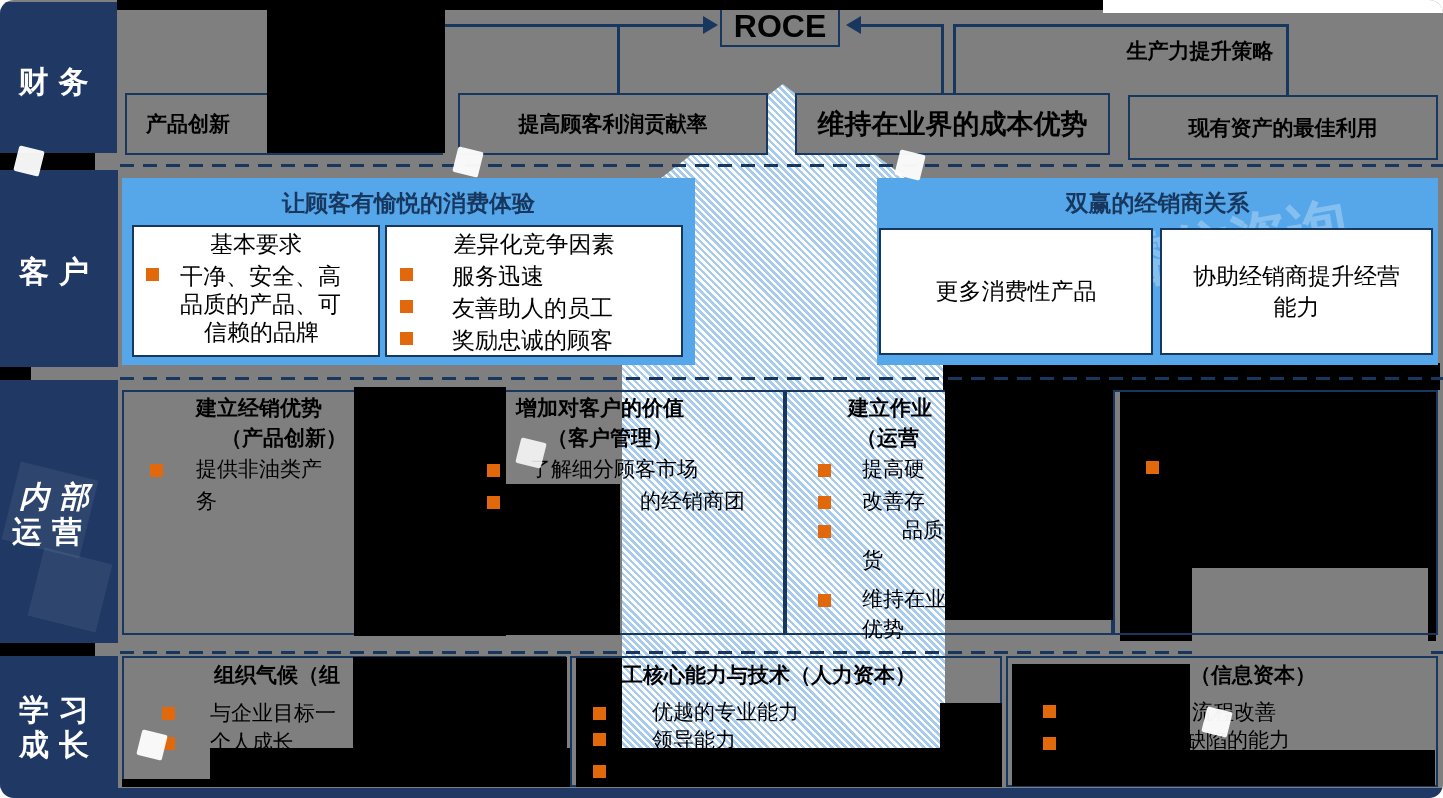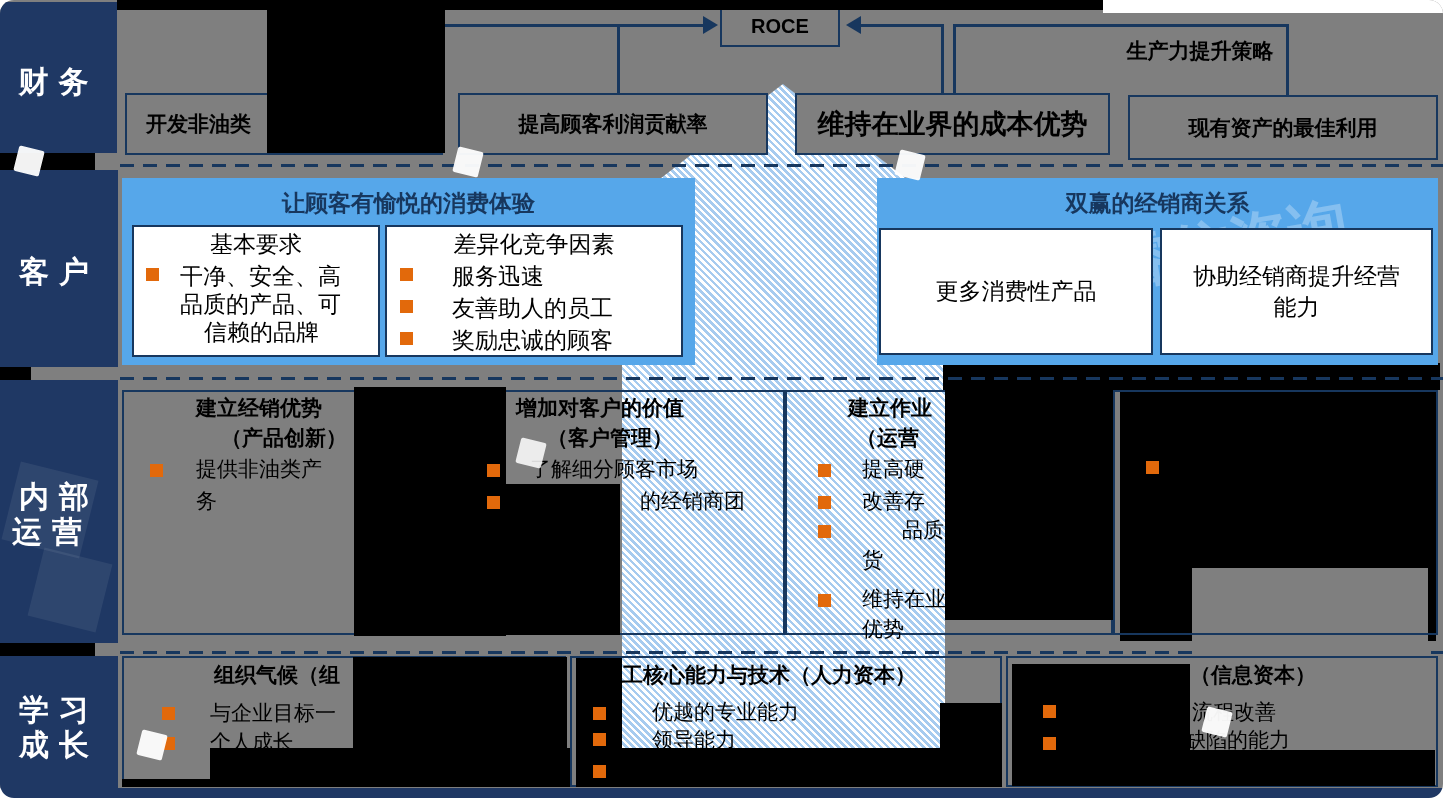--- a/index.html
+++ b/index.html
@@ -43,21 +43,21 @@
   <div class="sidebar" style="top:656px;width:118px;height:132px;"></div>
   <div class="ghostd" style="left:10px;top:470px;width:80px;height:80px;"></div>
   <div class="ghostd" style="left:35px;top:555px;width:70px;height:70px;"></div>
 
   <div class="abs" style="left:0;top:153px;width:95px;height:17px;background:#000;z-index:1;"></div>
   <div class="abs" style="left:0;top:367px;width:31px;height:13px;background:#000;z-index:1;"></div>
   <div class="abs" style="left:0;top:643px;width:95px;height:13px;background:#000;z-index:1;"></div>
 
   <div class="sidelabel" style="left:0;top:62px;width:117px;">财务</div>
   <div class="sidelabel" style="left:0;top:252px;width:118px;">客户</div>
-  <div class="sidelabel" style="left:0;top:477px;width:118px;">内部</div>
+  <div class="sidelabel" style="left:0;top:477px;width:118px;font-style:italic;">内部</div>
   <div class="sidelabel" style="left:0;top:512px;width:104px;">运营</div>
   <div class="sidelabel" style="left:0;top:690px;width:118px;">学习</div>
   <div class="sidelabel" style="left:0;top:725px;width:118px;">成长</div>
 
   <div id="arrow"></div>
 
   <div class="abs" style="left:943px;top:363px;width:497px;height:27px;background:#000;z-index:3;"></div>
 
   <div class="dash" style="left:120px;top:164px;width:1323px;"></div>
   <div class="dash" style="left:120px;top:377px;width:1323px;"></div>
@@ -73,25 +73,25 @@
   <div class="tri-r" style="left:703px;top:16px;"></div>
   <div class="tri-l" style="left:846px;top:16px;"></div>
   <div class="line" style="left:859px;top:24px;width:85px;height:3px;"></div>
   <div class="line" style="left:941px;top:24px;width:3px;height:69px;"></div>
   <div class="line" style="left:953px;top:24px;width:336px;height:3px;"></div>
   <div class="line" style="left:953px;top:24px;width:3px;height:71px;"></div>
   <div class="line" style="left:1286px;top:24px;width:3px;height:71px;"></div>
   <div class="t b" style="left:1100px;top:38px;width:200px;text-align:center;">生产力提升策略</div>
 
   <div class="navybox greybox center" style="left:720px;top:6px;width:120px;height:41px;">
-    <span style="font-family:'Liberation Sans','DejaVu Sans',sans-serif;font-size:20px;font-weight:bold;color:#000;text-align:right;">ROCE</span>
+    <span style="font-family:'Liberation Sans','DejaVu Sans',sans-serif;font-size:32px;font-weight:bold;color:#000;text-align:right;">ROCE</span>
   </div>
 
   <div class="navybox greybox" style="left:125px;top:93px;width:318px;height:62px;"></div>
-  <div class="t b" style="left:146px;top:111px;">开发非油类</div>
+  <div class="t b" style="left:146px;top:111px;">产品创新</div>
   <div class="navybox greybox center" style="left:458px;top:93px;width:310px;height:62px;">
     <span class="b" style="font-size:21px;">提高顾客利润贡献率</span>
   </div>
   <div class="navybox greybox center" style="left:795px;top:93px;width:315px;height:62px;">
     <span class="b" style="font-size:27px;">维持在业界的成本优势</span>
   </div>
   <div class="navybox greybox center" style="left:1128px;top:95px;width:310px;height:65px;">
     <span class="b" style="font-size:21px;">现有资产的最佳利用</span>
   </div>
 

